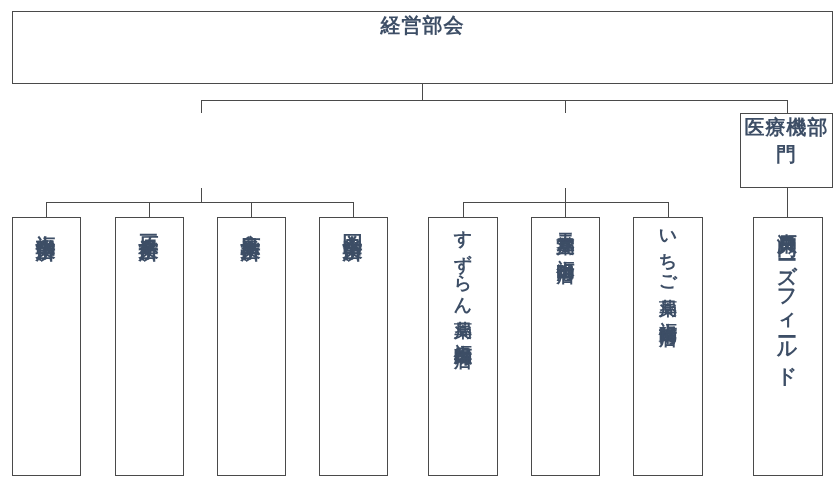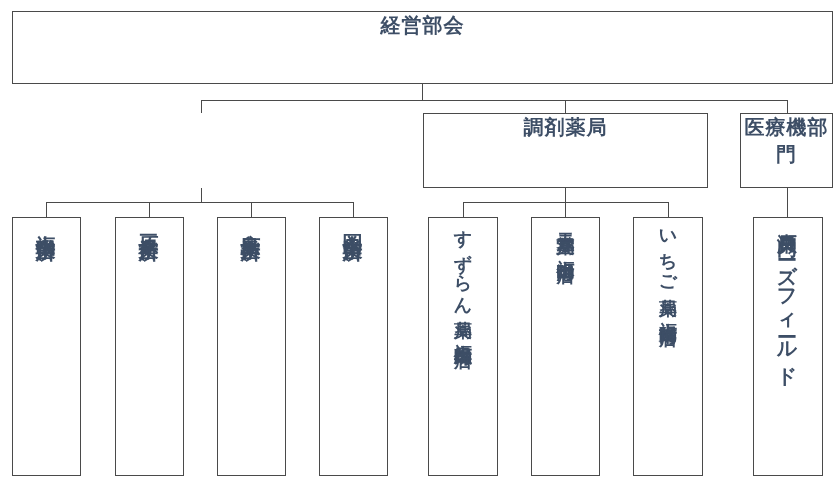--- a/index.html
+++ b/index.html
@@ -47,23 +47,20 @@
   <div class="box" style="left:12px;top:11px;width:821px;height:73px;">
     <span class="h-label">経営部会</span>
   </div>
 
   <div class="line" style="left:422px;top:84px;width:1px;height:17px;"></div>
   <div class="line" style="left:201px;top:100px;width:587px;height:1px;"></div>
   <div class="line" style="left:201px;top:100px;width:1px;height:13px;"></div>
   <div class="line" style="left:565px;top:100px;width:1px;height:13px;"></div>
   <div class="line" style="left:787px;top:100px;width:1px;height:13px;"></div>
 
-  <div class="box" style="left:423px;top:113px;width:285px;height:75px;">
-    <span class="h-label">調剤薬局</span>
-  </div>
   <div class="box" style="left:740px;top:113px;width:93px;height:75px;">
     <span class="h-label">医療機部門</span>
   </div>
 
   <div class="line" style="left:201px;top:188px;width:1px;height:15px;"></div>
   <div class="line" style="left:46px;top:202px;width:308px;height:1px;"></div>
   <div class="line" style="left:46px;top:202px;width:1px;height:15px;"></div>
   <div class="line" style="left:149px;top:202px;width:1px;height:15px;"></div>
   <div class="line" style="left:251px;top:202px;width:1px;height:15px;"></div>
   <div class="line" style="left:353px;top:202px;width:1px;height:15px;"></div>

